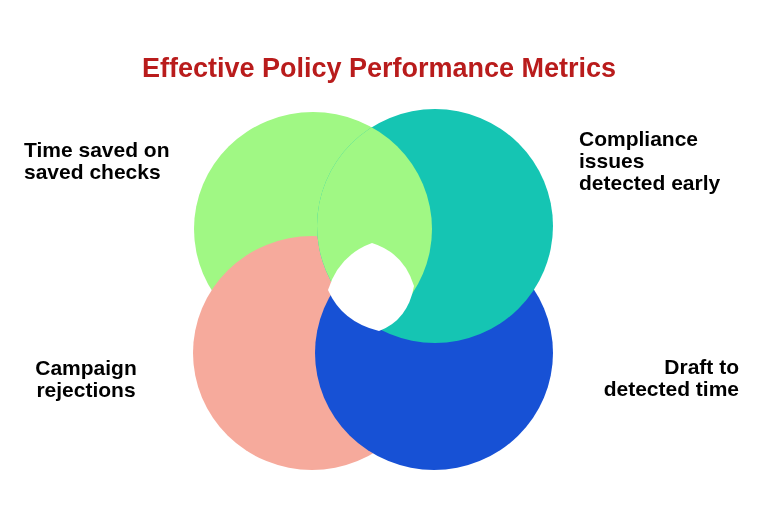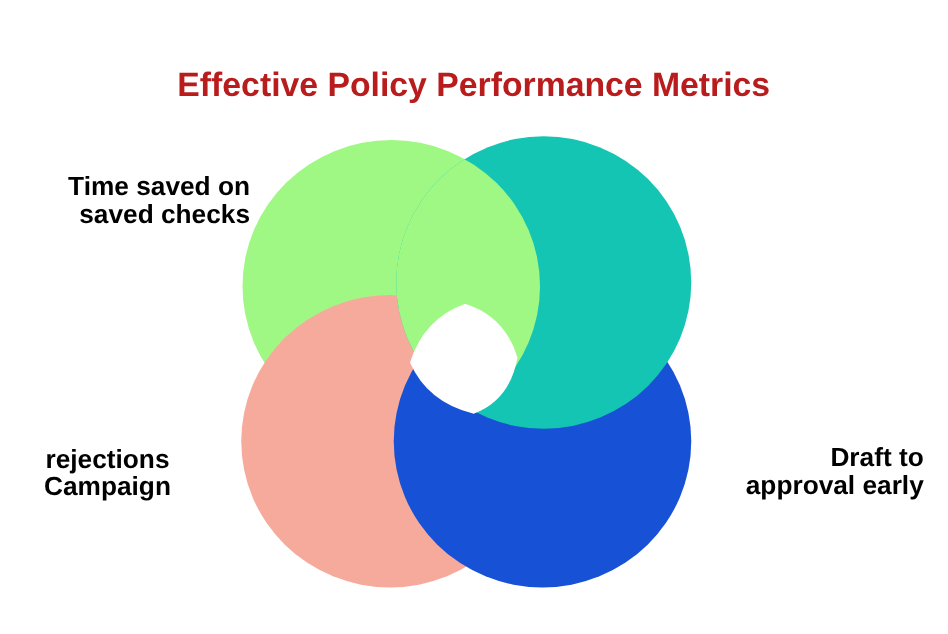--- a/index.html
+++ b/index.html
@@ -39,21 +39,21 @@
     font-size: 21px;
     line-height: 22px;
     font-weight: bold;
     color: #000000;
   }
   .label span { display: block; }
   .label-time-saved {
     top: 139px;
     left: 24px;
     width: 176px;
-    text-align: right;
+    text-align: left;
   }
   .label-compliance {
     top: 128px;
     left: 579px;
     width: 170px;
     text-align: left;
   }
   .label-campaign {
     top: 357px;
     left: 30px;
@@ -94,24 +94,29 @@
     </g>
 
     <path d="M 372,243 Q 404,253 414,286 Q 408,320 379,331 Q 342,322 328,290 Q 339,255 372,243 Z" fill="#FFFFFF"></path>
   </svg>
 
   <div class="label label-time-saved">
     <span>Time saved on</span>
     <span>saved checks</span>
   </div>
 
+  <div class="label label-compliance">
+    <span>Compliance</span>
+    <span>issues</span>
+    <span>detected early</span>
+  </div>
 
   <div class="label label-campaign">
+    <span>Campaign</span>
     <span>rejections</span>
-    <span>Campaign</span>
   </div>
 
   <div class="label label-draft">
     <span>Draft to</span>
-    <span>approval early</span>
+    <span>detected time</span>
   </div>
 
 </div>
 
 </body></html>

